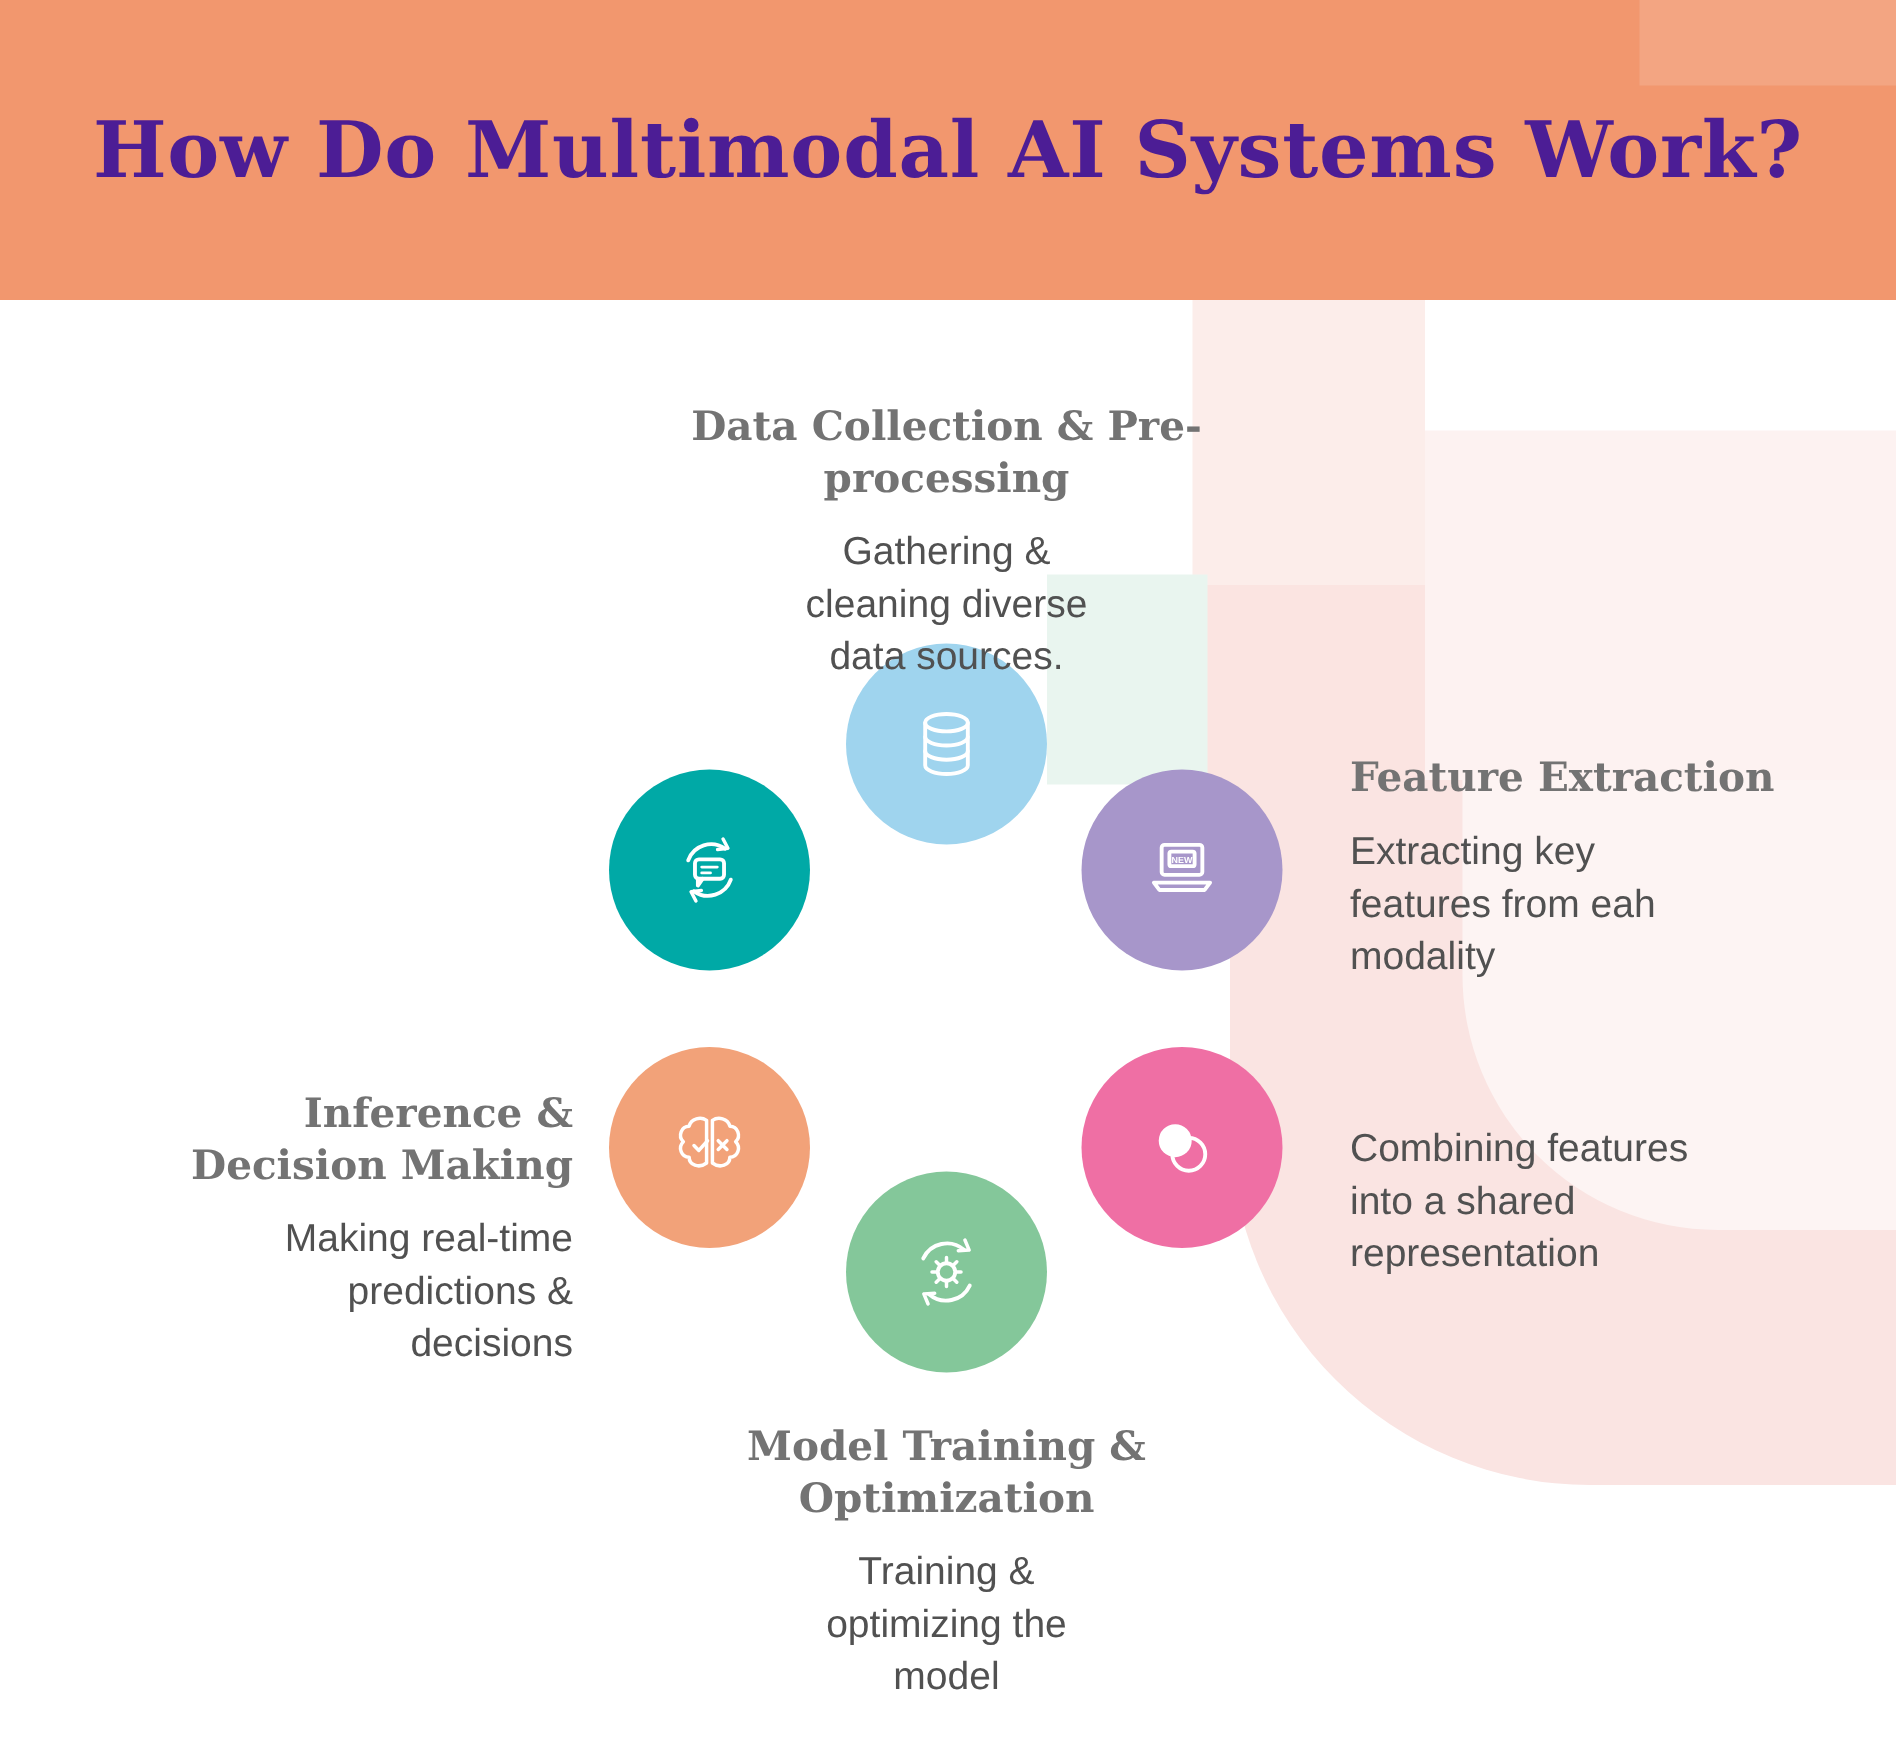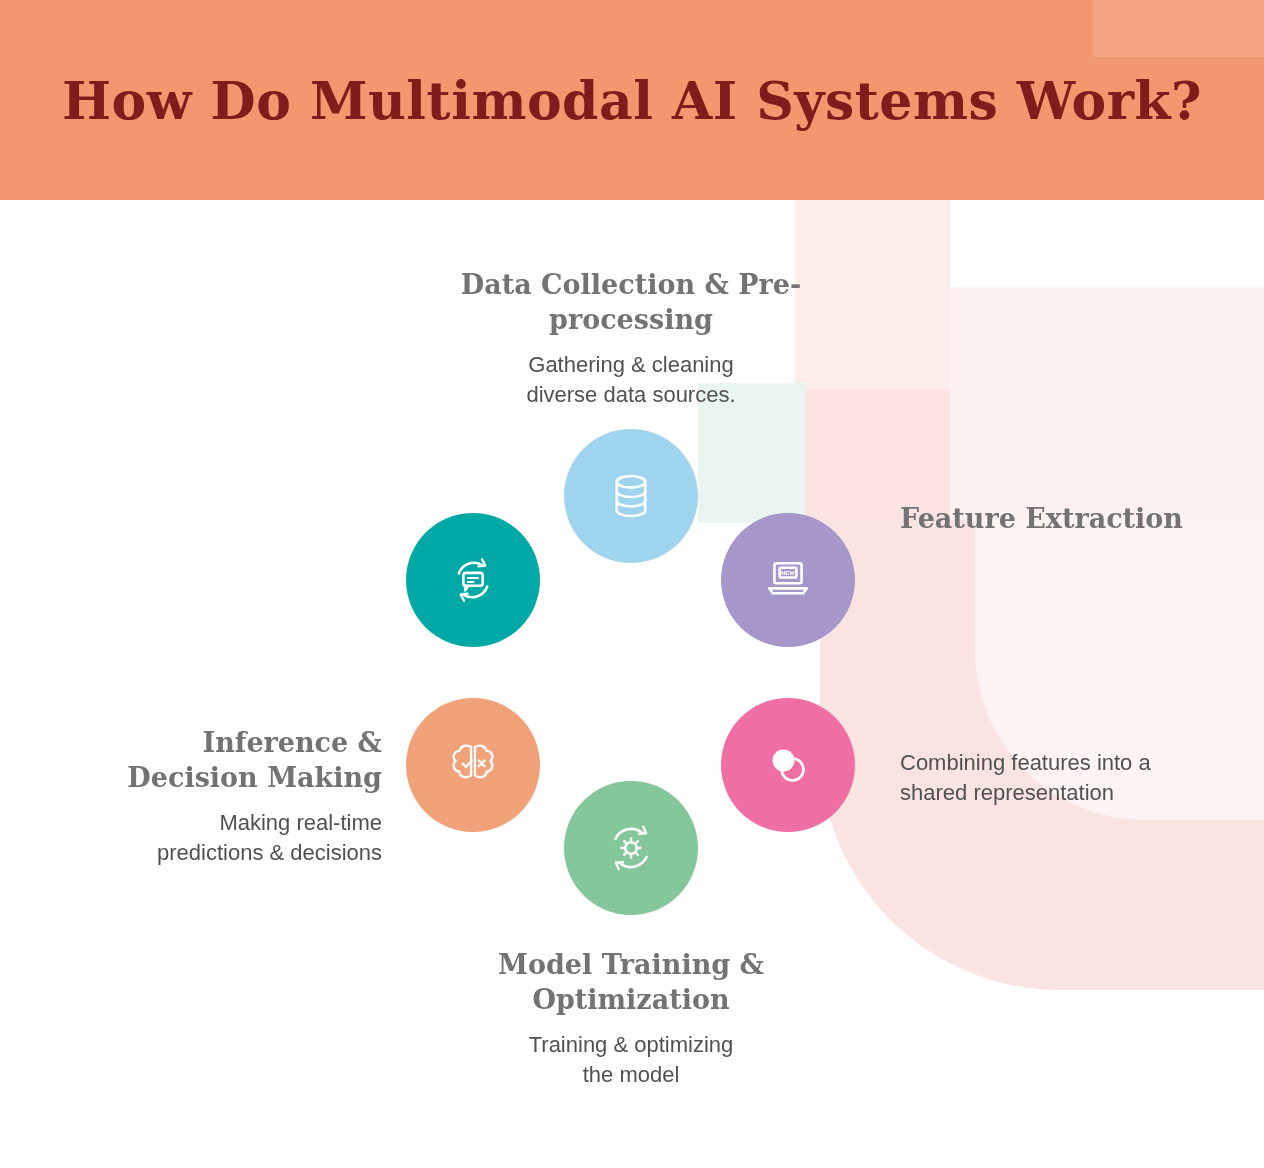--- a/index.html
+++ b/index.html
@@ -17,38 +17,38 @@
   .bg-ring-inner{left:975px;top:520px;width:289px;height:300px;background:#FDF4F3;border-radius:0 0 0 170px;}
   .bg-header-corner{left:1093px;top:0;width:171px;height:57px;background:rgba(255,255,255,0.14);}
 
   
   .header{
     position:absolute;z-index:1;top:0;left:0;width:1264px;height:200px;
     display:flex;align-items:center;justify-content:center;
   }
   .header h1{
     font-family:"DejaVu Serif",serif;font-weight:700;font-size:52px;
-    color:#7f1d1d;margin:0;letter-spacing:0.5px;
+    color:#4c1d95;margin:0;letter-spacing:0.5px;
   }
 
   
   .node-circle{
     position:absolute;z-index:2;width:134px;height:134px;border-radius:50%;
     display:flex;align-items:center;justify-content:center;
   }
   .node-circle svg{display:block;}
 
   
   .label{position:absolute;z-index:2;}
   .label h2{
     font-family:"DejaVu Serif",serif;font-weight:700;font-size:27px;
     color:#737373;margin:0 0 13px 0;line-height:1.28;
   }
   .label p{
-    font-size:22px;color:#515151;margin:0;line-height:1.35;
+    font-size:26px;color:#515151;margin:0;line-height:1.35;
   }
   .align-center{text-align:center;}
   .align-center p{margin:0 auto;}
   .align-right{text-align:right;}
   .align-right p{margin-left:auto;}
   .align-left{text-align:left;}
 </style>
 </head>
 <body>
 
@@ -135,20 +135,21 @@
     </span>
   </div>
 
   <div class="label align-center" style="left:451px;top:268px;width:360px;">
     <h2>Data Collection &amp; Pre-processing</h2>
     <p style="max-width:230px;">Gathering &amp; cleaning diverse data sources.</p>
   </div>
 
   <div class="label align-left" style="left:900px;top:502px;width:300px;">
     <h2>Feature Extraction</h2>
+    <p style="max-width:250px;">Extracting key features from eah modality</p>
   </div>
 
   <div class="label align-left" style="left:900px;top:748px;width:310px;">
     <p style="max-width:255px;">Combining features into a shared representation</p>
   </div>
 
   <div class="label align-center" style="left:451px;top:948px;width:360px;">
     <h2>Model Training &amp; Optimization</h2>
     <p style="max-width:220px;">Training &amp; optimizing the model</p>
   </div>

